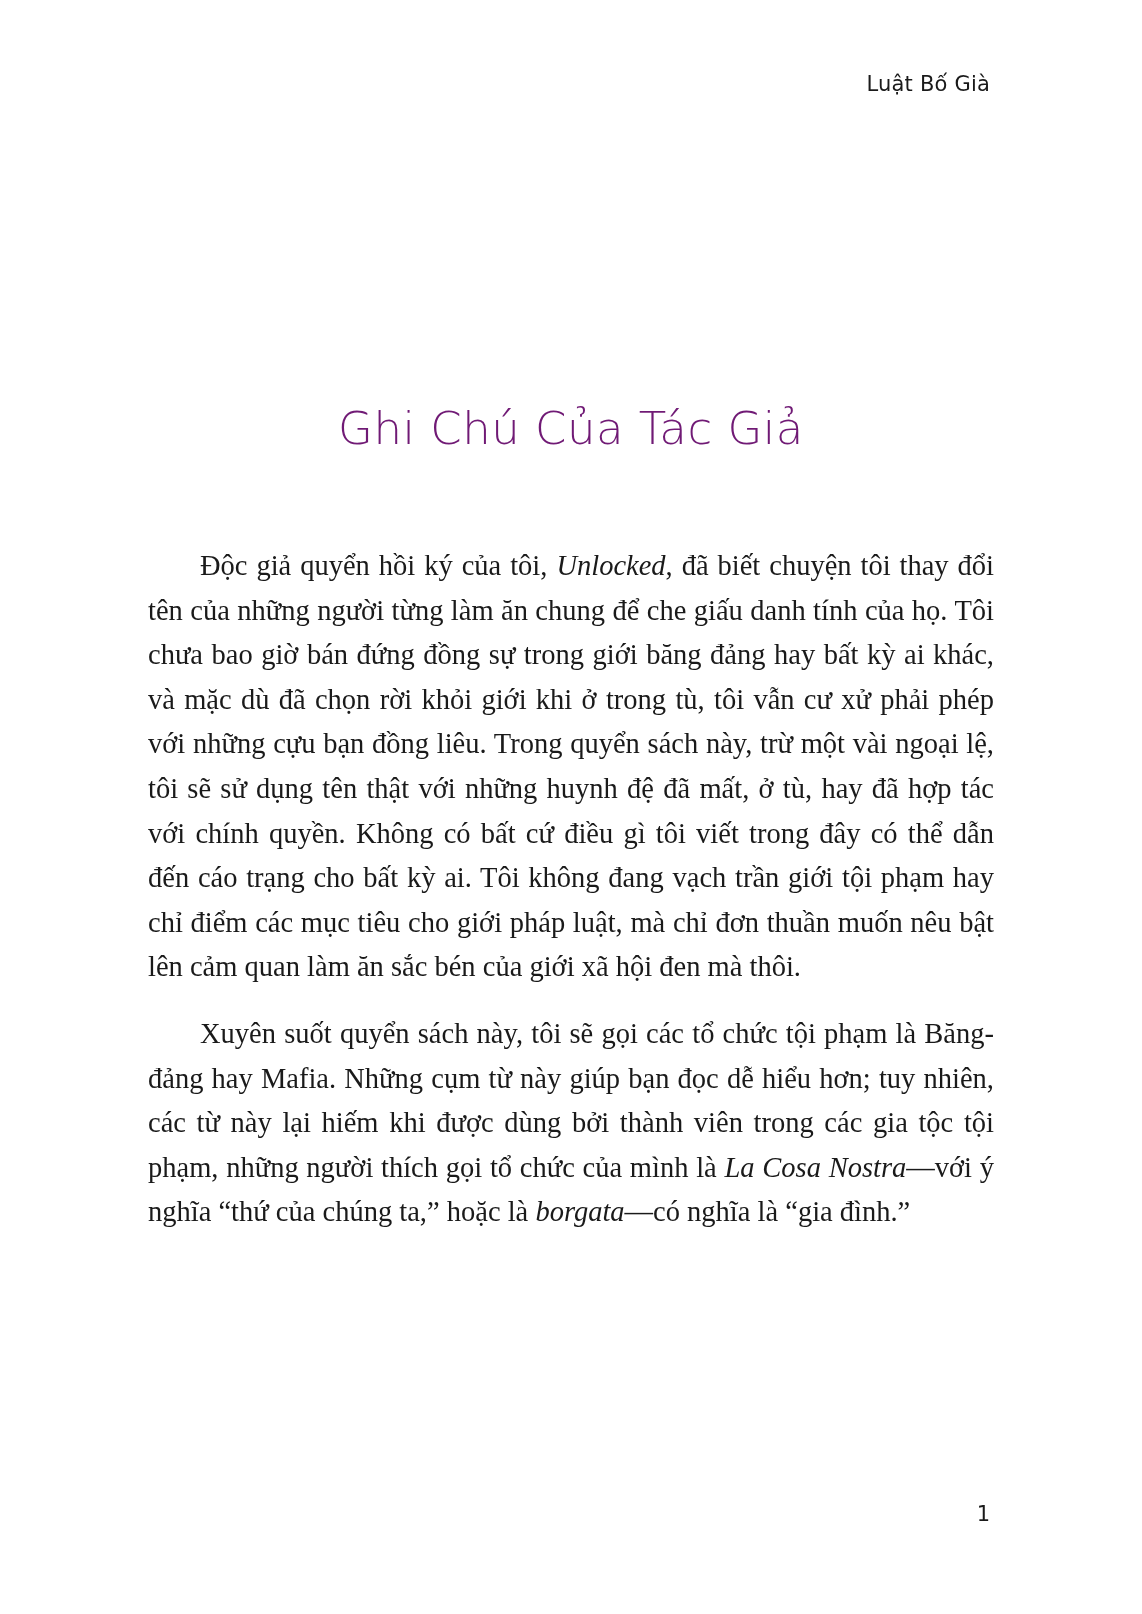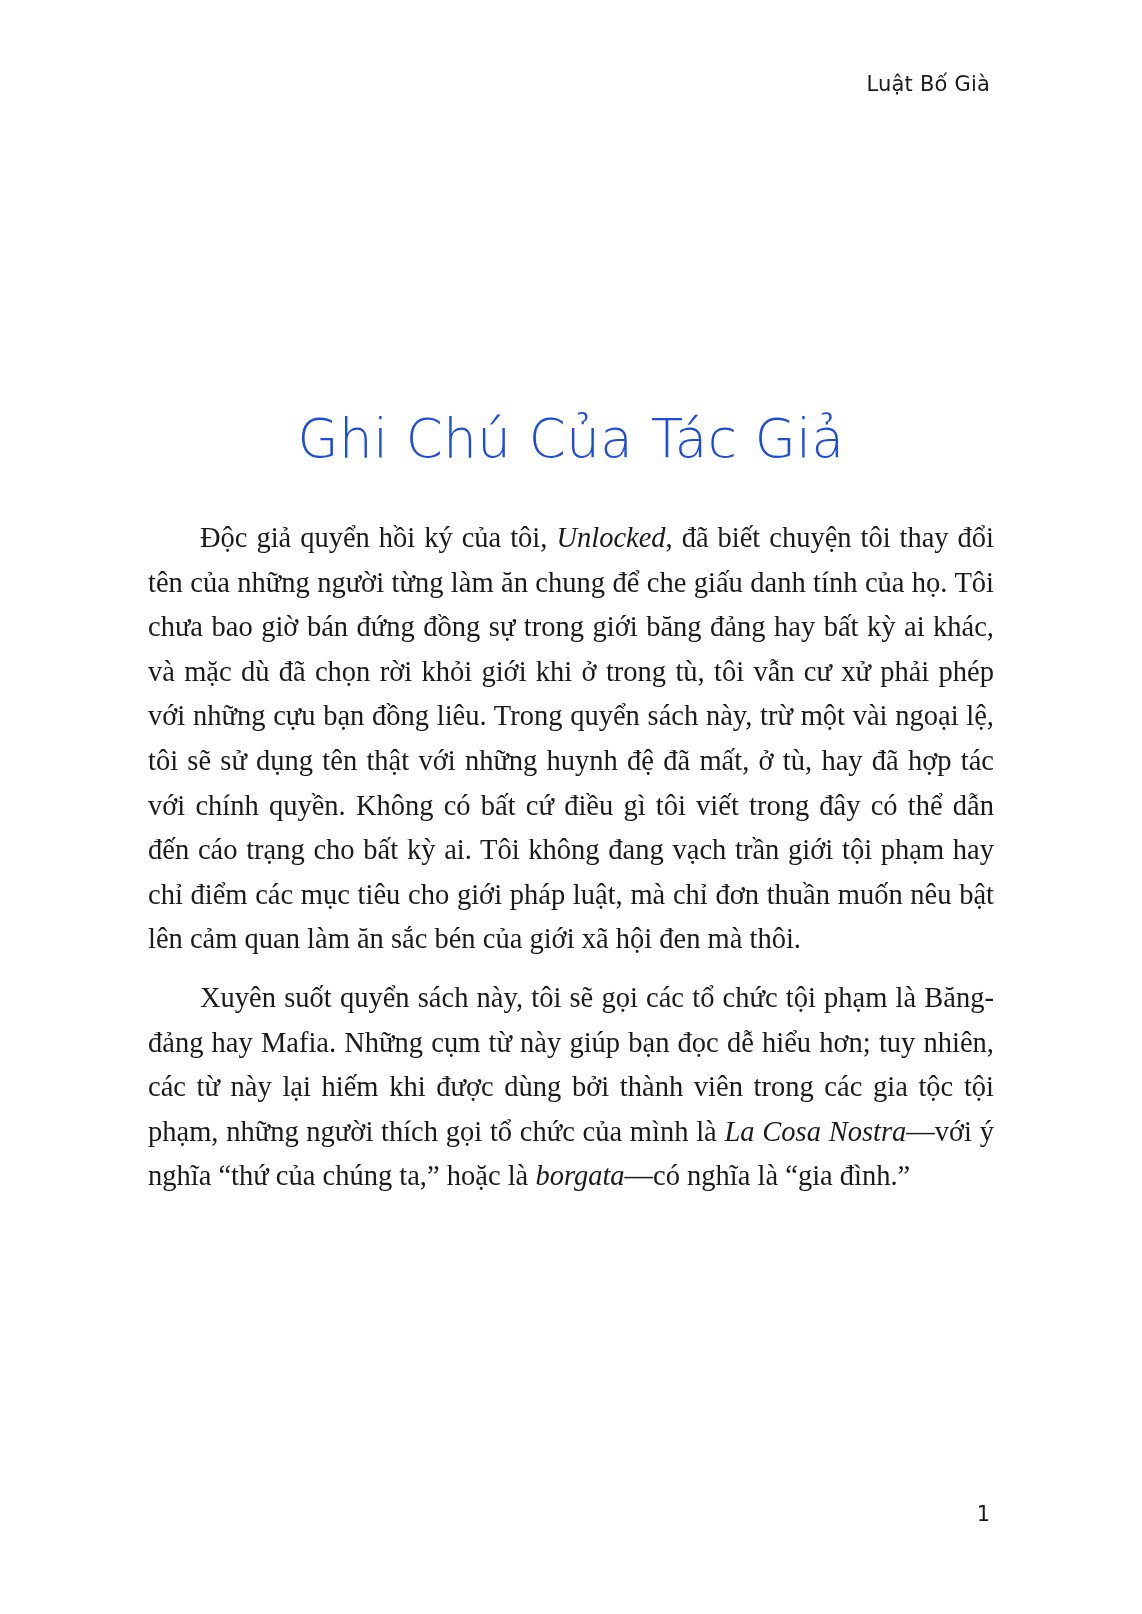--- a/index.html
+++ b/index.html
@@ -31,44 +31,44 @@
     white-space: nowrap;
   }
   .chapter-title {
     position: absolute;
     top: 372px;
     left: 0;
     right: 0;
     text-align: center;
     font-family: "DejaVu Sans", sans-serif;
     font-weight: 300;
-    font-size: 53px;
+    font-size: 45px;
     letter-spacing: 0.5px;
-    color: #1d4ed8;
+    color: #701a75;
   }
   .body-block {
     position: absolute;
-    top: 516px;
+    top: 544px;
     left: 148px;
     width: 846px;
   }
   .body-block p {
     margin: 0 0 2px 0;
     font-size: 28.5px;
     line-height: 1.565;
     text-align: justify;
     text-justify: inter-word;
     text-indent: 52px;
     hyphens: none;
   }
   .body-block p:last-child {
     margin-bottom: 0;
   }
   .body-block p + p {
-    margin-top: 14px;
+    margin-top: 22px;
   }
   .it {
     font-style: italic;
   }
   .folio {
     position: absolute;
     bottom: 88px;
     right: 152px;
     font-family: "DejaVu Sans", sans-serif;
     font-size: 21px;

